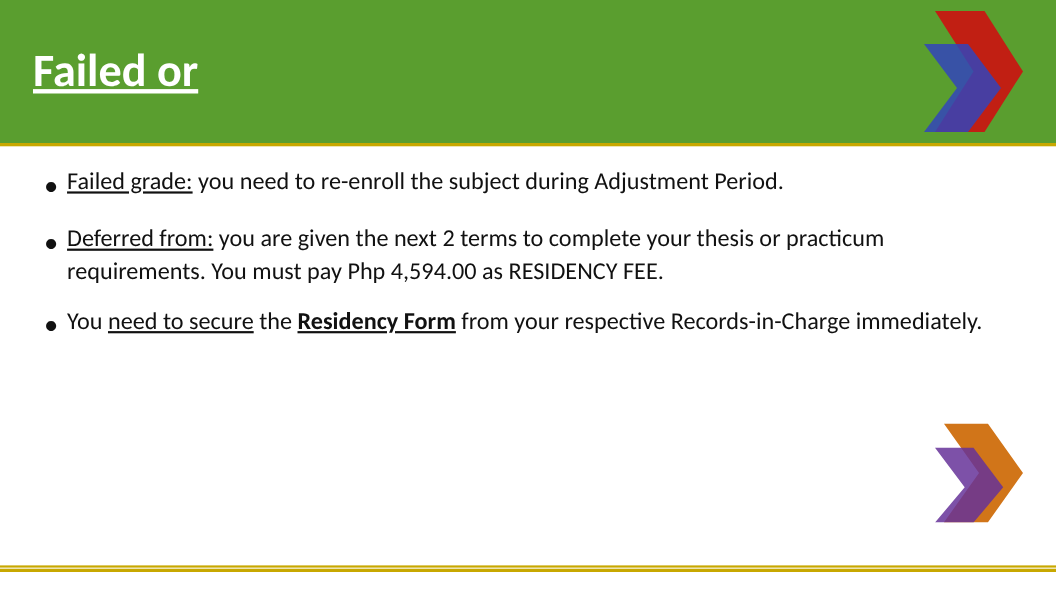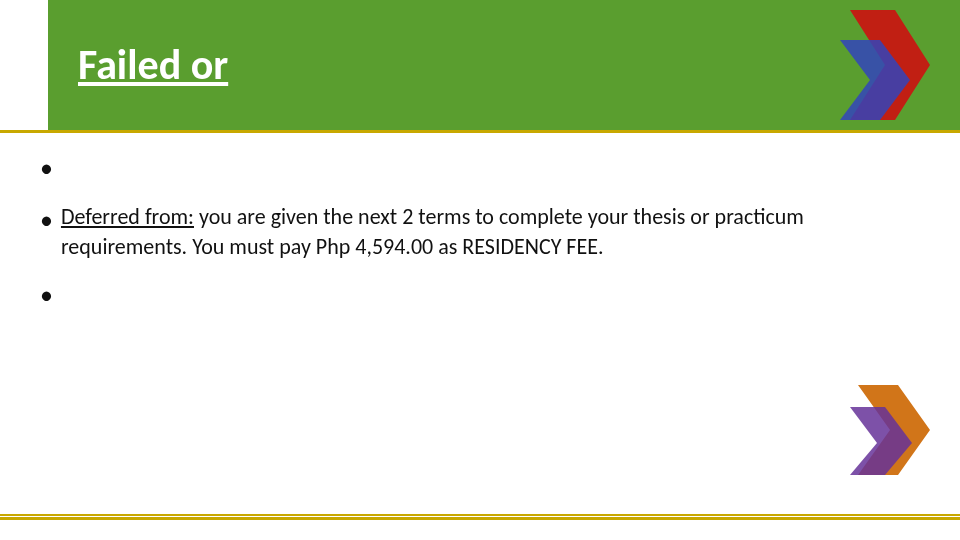--- a/index.html
+++ b/index.html
@@ -17,21 +17,20 @@
     .header-bar {
       position: absolute;
       top: 0;
       left: 0;
       right: 0;
       height: 130px;
       background: #5a9e2f;
       display: flex;
       align-items: center;
       padding: 10px 30px;
-      margin-left: 48px;
     }
 
     .header-title-block {
       flex: 1;
     }
 
     .header-title {
       font-size: 42px;
       font-weight: bold;
       color: #ffffff;
@@ -149,31 +148,37 @@
   </div>
 </div>
 
 <div class="hr-top"></div>
 
 <div class="content-area">
   <ul class="bullet-list">
 
     <li class="bullet-item">
       <span class="bullet-dot">•</span>
+      <span class="bullet-text">
+        <span class="underline-term">Failed grade:</span><span> you need to re-enroll the subject during Adjustment Period.</span>
+      </span>
     </li>
 
     <li class="bullet-item">
       <span class="bullet-dot">•</span>
       <span class="bullet-text">
         <span class="underline-term">Deferred from:</span><span> you are given the next 2 terms to complete your thesis or practicum requirements. You must pay Php 4,594.00 as RESIDENCY FEE.</span>
       </span>
     </li>
 
     <li class="bullet-item">
       <span class="bullet-dot">•</span>
+      <span class="bullet-text">
+        <span>You </span><span class="underline-term">need to secure</span><span> the </span><span class="bold-underline">Residency Form</span><span> from your respective Records-in-Charge immediately.</span>
+      </span>
     </li>
 
   </ul>
 
   <div class="chevron-icon-bottom" style="position:absolute; bottom:35px; right:10px;">
     <svg viewBox="0 0 80 90" xmlns="http://www.w3.org/2000/svg">
 
       <polygon points="8,0 48,0 80,45 48,90 8,90 40,45" fill="#cc6600" opacity="0.9"></polygon>
 
       <polygon points="0,22 35,22 62,58 35,90 0,90 27,58" fill="#663399" opacity="0.85"></polygon>

